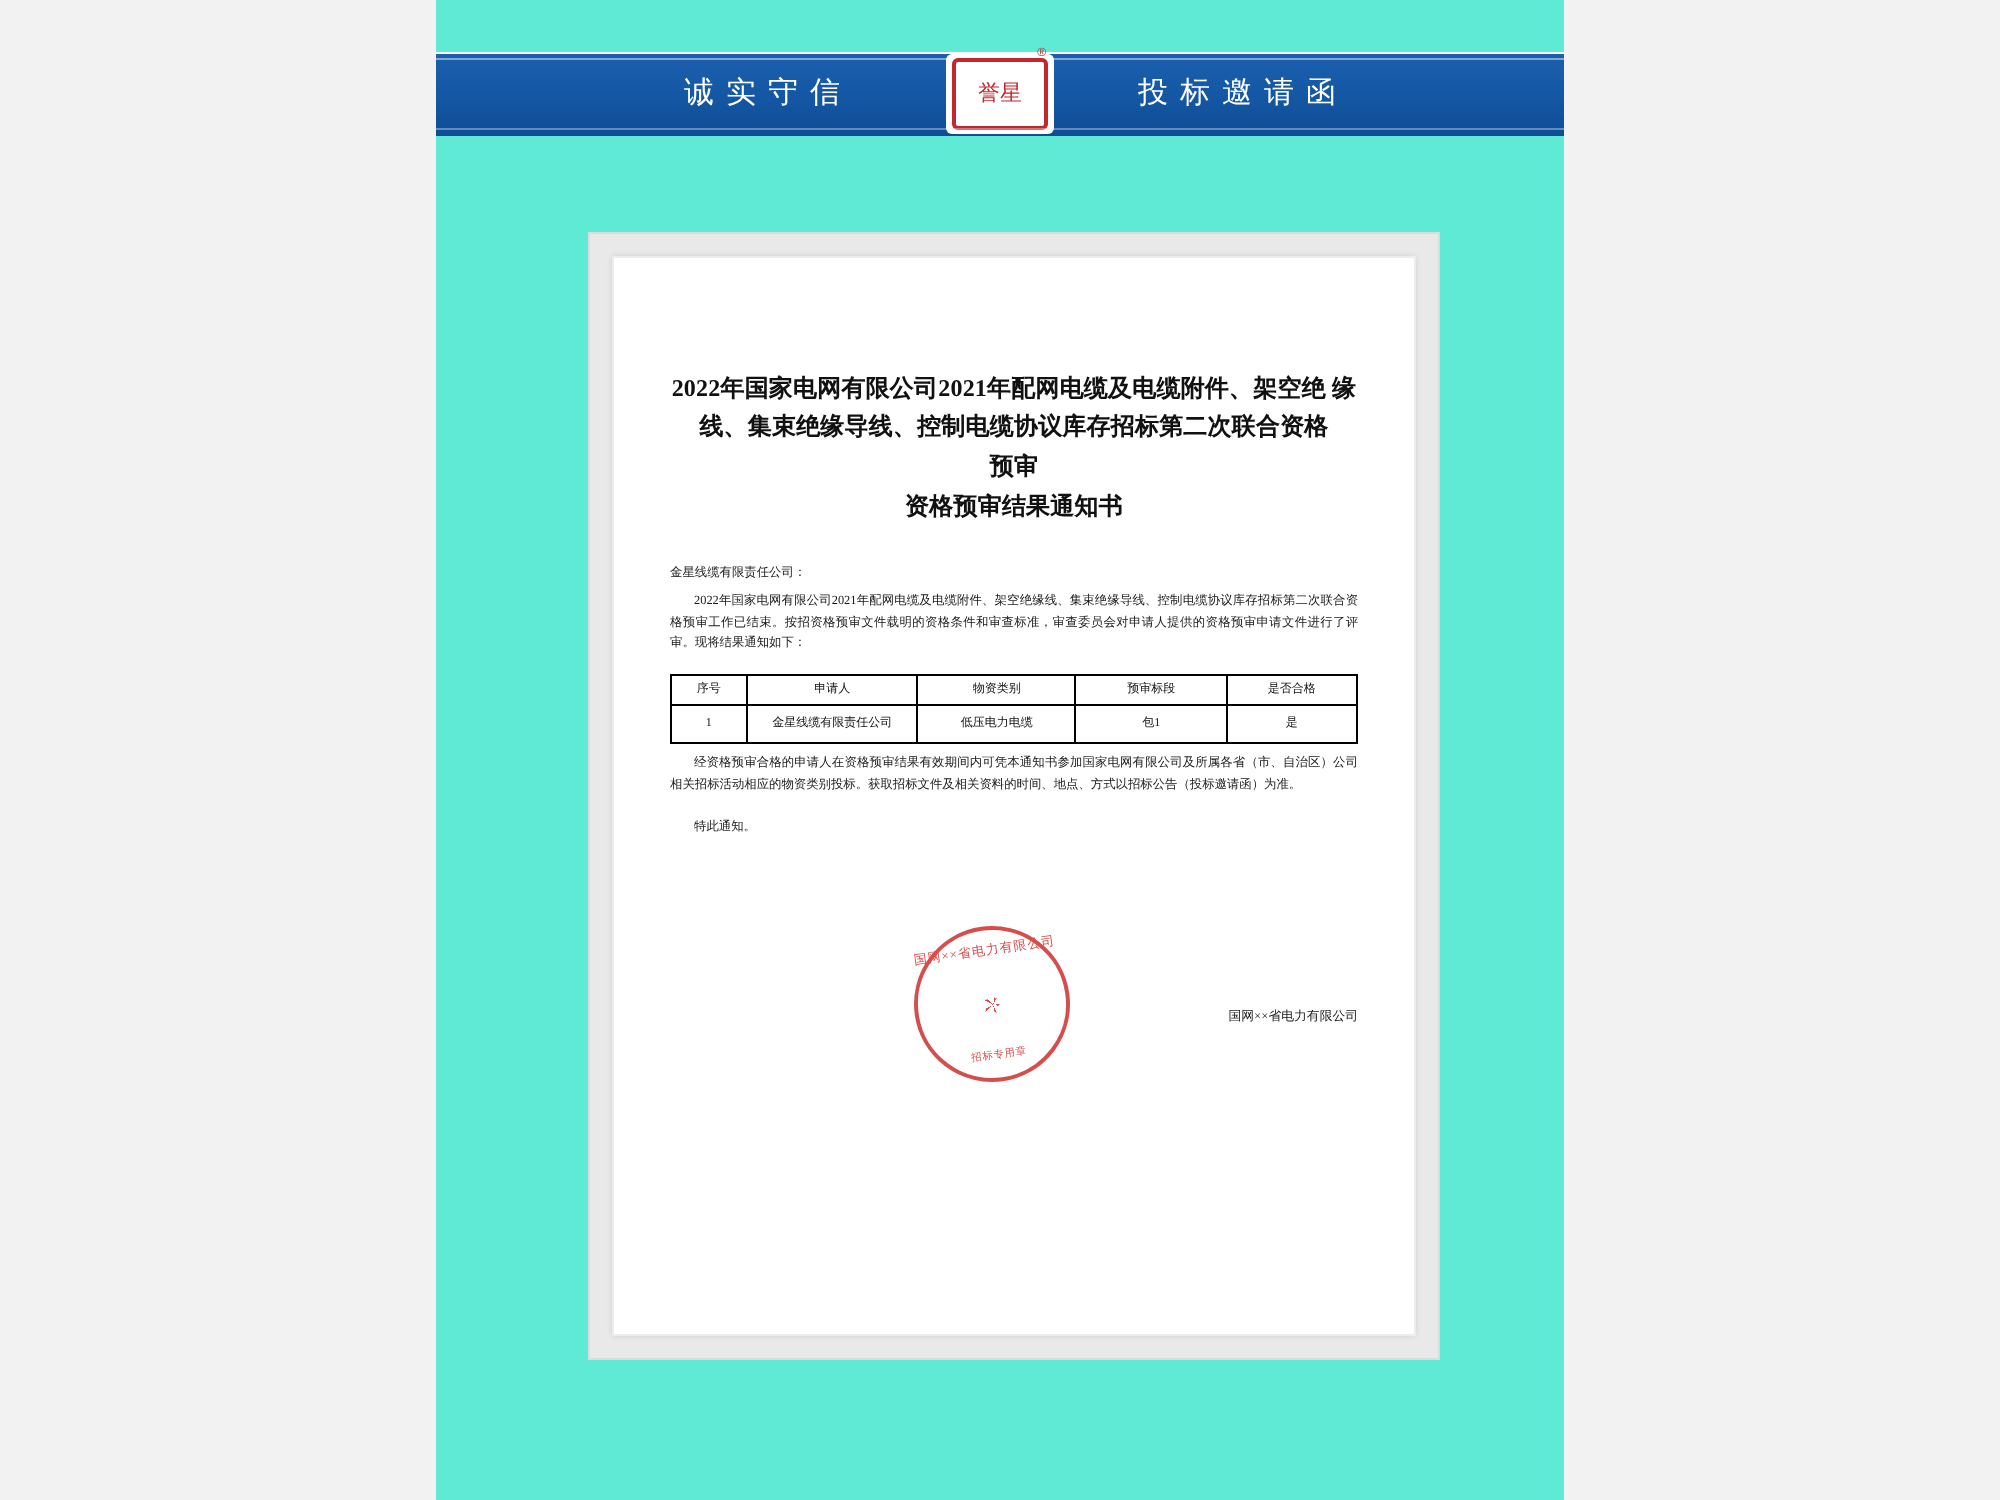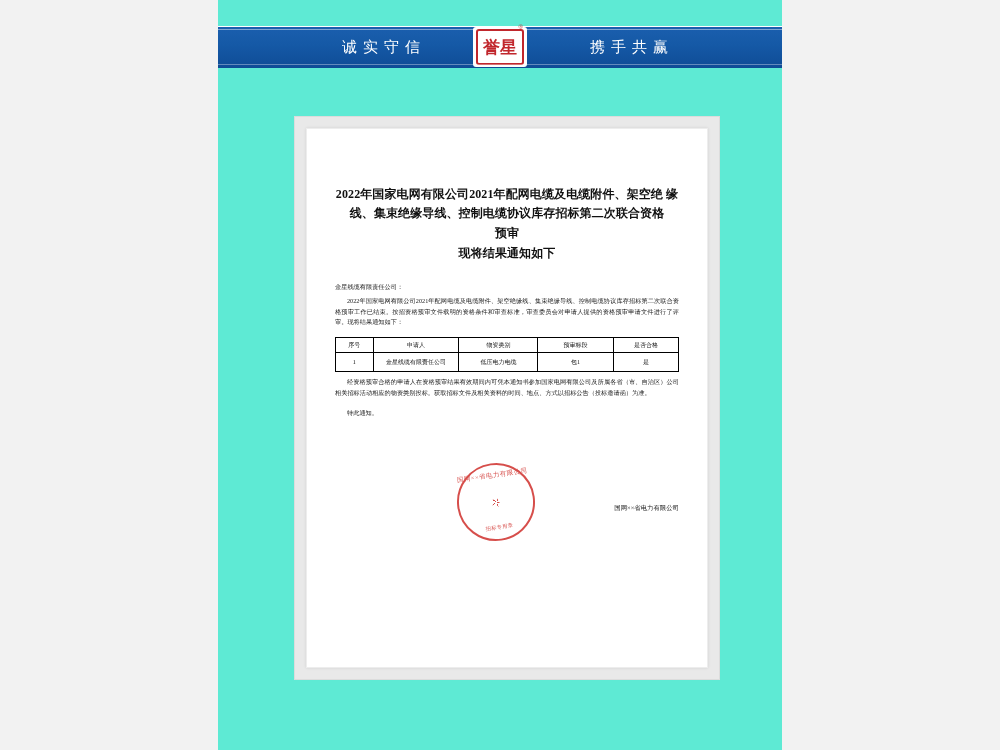--- a/index.html
+++ b/index.html
@@ -106,22 +106,22 @@
     border: 2px solid #c1272d;
     border-radius: 3px;
     display: flex;
     align-items: center;
     justify-content: center;
     position: relative;
   }
   .medallion-inner .brand {
     color: #c1272d;
     font-family: "Liberation Serif", serif;
-    font-size: 17px;
-    font-weight: bold;
+    font-size: 11px;
+    font-weight: normal;
     line-height: 1;
   }
   .medallion .tm {
     position: absolute;
     right: -1px;
     top: -7px;
     font-size: 6px;
     color: #c1272d;
   }
 
@@ -290,40 +290,40 @@
 <div class="page">
 
   <div class="side-margin-left"></div>
   <div class="side-margin-right"></div>
 
   <div class="content-col">
 
     <div class="banner-wrap">
       <div class="banner">
         <div class="banner-text left">诚实守信</div>
-        <div class="banner-text right">携手共赢</div>
+        <div class="banner-text right">投标邀请函</div>
         <div class="medallion">
           <div class="medallion-inner">
             <span class="brand">誉星</span>
             <span class="tm">®</span>
           </div>
         </div>
       </div>
     </div>
 
     <div class="sheet-shadow"></div>
     <div class="sheet">
 
       <div class="doc-body">
 
         <div class="doc-title">
           <span>2022年国家电网有限公司2021年配网电缆及电缆附件、架空绝</span>
           <span>缘线、集束绝缘导线、控制电缆协议库存招标第二次联合资格</span>
           <span class="line3">预审</span>
-          <span class="line4">现将结果通知如下</span>
+          <span class="line4">资格预审结果通知书</span>
         </div>
 
         <div class="addressee">金星线缆有限责任公司：</div>
 
         <div class="para">2022年国家电网有限公司2021年配网电缆及电缆附件、架空绝缘线、集束绝缘导线、控制电缆协议库存招标第二次联合资格预审工作已结束。按招资格预审文件载明的资格条件和审查标准，审查委员会对申请人提供的资格预审申请文件进行了评审。现将结果通知如下：</div>
 
         <table class="result-table">
           <thead>
             <tr>
               <th class="c-no">序号</th>

